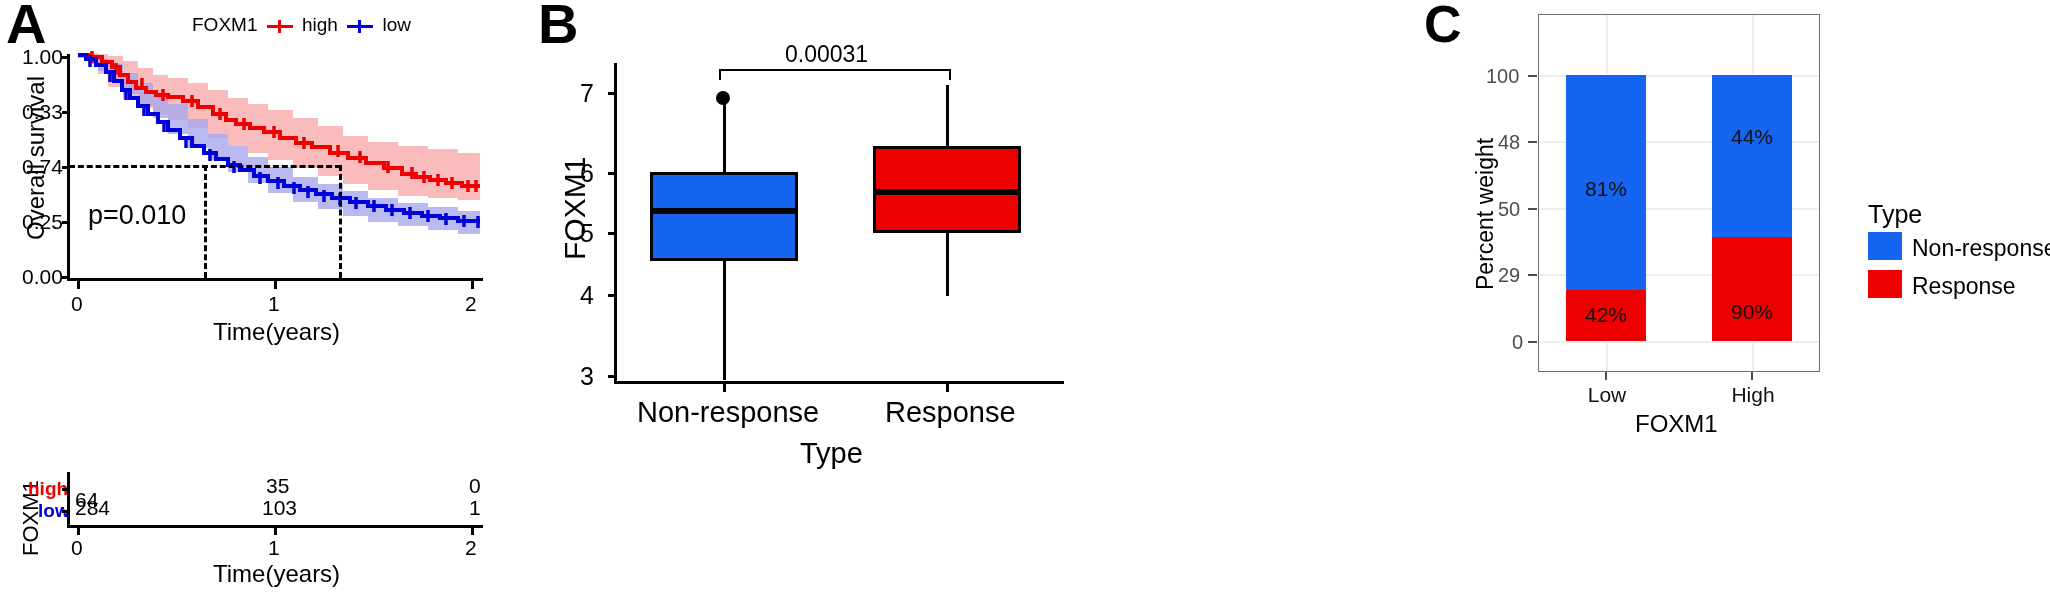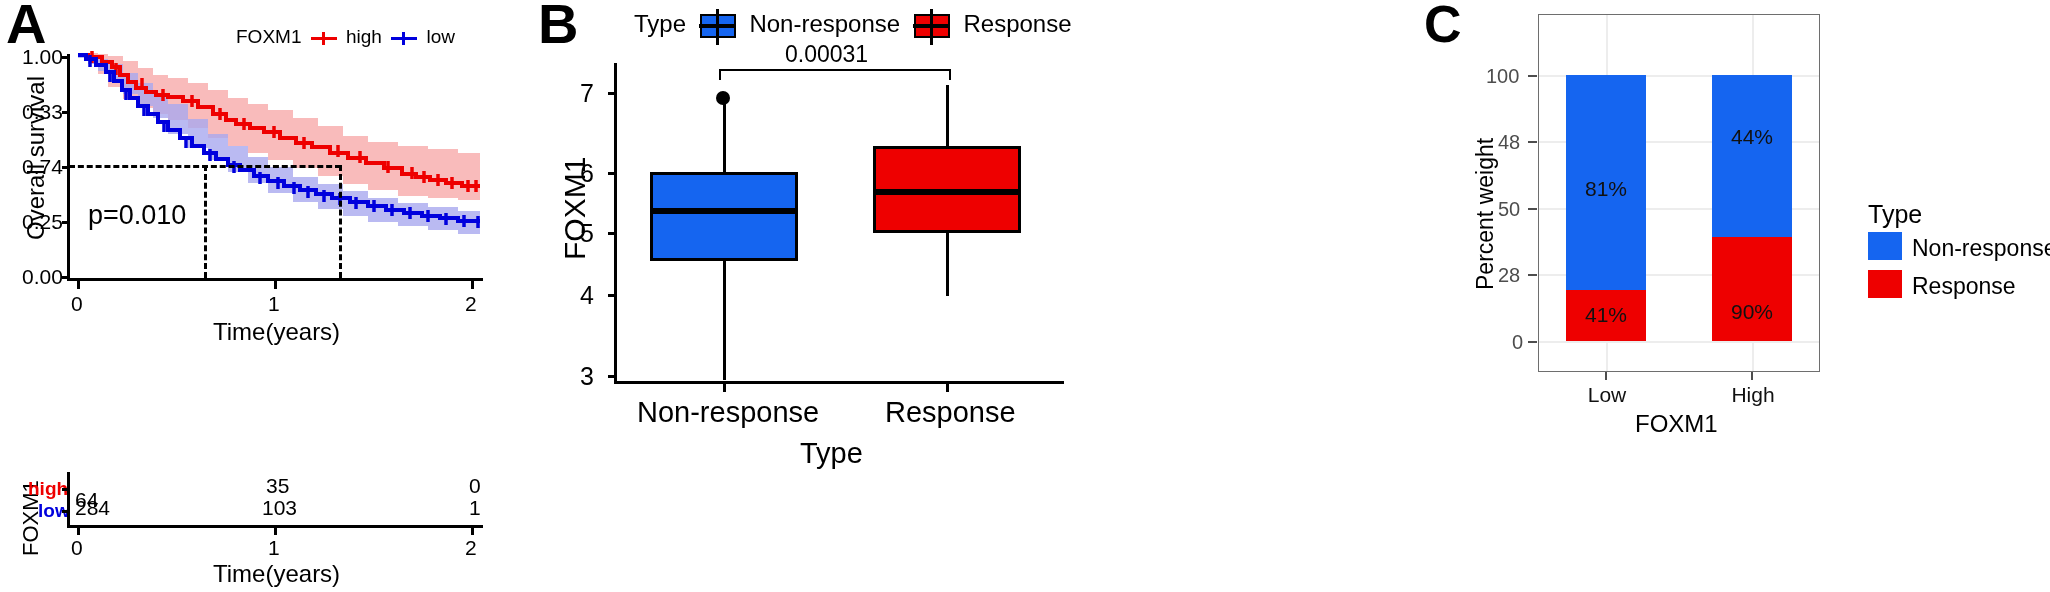--- a/index.html
+++ b/index.html
@@ -60,21 +60,21 @@
   .cx-lbl{position:absolute;font-size:21px;color:#111;white-space:nowrap;}
 </style>
 </head>
 <body>
 
 <div class="figure">
 
   <div id="panelA">
     <div class="panel-letter" style="left:6px;top:-4px;">A</div>
 
-    <div class="legendA" style="left:192px;top:26px;margin-left:44px;">
+    <div class="legendA" style="left:192px;top:14px;">
       <span>FOXM1</span>
       <span class="legA-mark"><i style="background:#ee0000"></i><b style="background:#ee0000"></b></span>
       <span>high</span>
       <span class="legA-mark"><i style="background:#0000dd"></i><b style="background:#0000dd"></b></span>
       <span>low</span>
     </div>
 
     <div class="axis-title rot" style="left:22px;top:240px;">Overall survival</div>
 
     <div class="tick-label" style="left:22px;top:265px;">0.00</div>
@@ -189,27 +189,20 @@
       <div class="tick-label" style="left:71px;top:68px;">0</div>
       <div class="tick-label" style="left:268px;top:68px;">1</div>
       <div class="tick-label" style="left:465px;top:68px;">2</div>
       <div class="axis-title" style="left:213px;top:92px;">Time(years)</div>
     </div>
   </div>
 
   <div id="panelB">
     <div class="panel-letter" style="left:8px;top:-4px;">B</div>
 
-    <div class="legendB" style="left:104px;top:10px;">
-      <span>Type</span>
-      <span class="legB-box" style="background:#1565f0;"><u></u><i></i></span>
-      <span>Non-response</span>
-      <span class="legB-box" style="background:#ee0000;"><u></u><i></i></span>
-      <span>Response</span>
-    </div>
 
     <div class="axis-title rot" style="left:28px;top:260px;font-size:30px;">FOXM1</div>
 
     <div class="tick-label" style="left:50px;top:362px;font-size:25px;">3</div>
     <div class="tick-label" style="left:50px;top:281px;font-size:25px;">4</div>
     <div class="tick-label" style="left:50px;top:219px;font-size:25px;">5</div>
     <div class="tick-label" style="left:50px;top:159px;font-size:25px;">6</div>
     <div class="tick-label" style="left:50px;top:79px;font-size:25px;">7</div>
 
     <div class="tick" style="left:78px;top:375px;width:8px;height:3px;"></div>
@@ -254,30 +247,30 @@
     <div class="cgrid" style="left:159px;top:341px;width:280px;"></div>
     <div class="cgrid" style="left:159px;top:274px;width:280px;"></div>
     <div class="cgrid" style="left:159px;top:208px;width:280px;"></div>
     <div class="cgrid" style="left:159px;top:141px;width:280px;"></div>
     <div class="cgrid" style="left:159px;top:75px;width:280px;"></div>
     <div class="cgridv" style="left:226px;top:15px;height:356px;"></div>
     <div class="cgridv" style="left:372px;top:15px;height:356px;"></div>
 
     <div class="cbar-seg" style="left:186px;top:290px;width:80px;height:51px;background:#ee0000;"></div>
     <div class="cbar-seg" style="left:186px;top:75px;width:80px;height:215px;background:#1565f0;"></div>
-    <div class="cbar-lbl" style="left:186px;top:303px;width:80px;">41%</div>
+    <div class="cbar-lbl" style="left:186px;top:303px;width:80px;">42%</div>
     <div class="cbar-lbl" style="left:186px;top:177px;width:80px;">81%</div>
 
     <div class="cbar-seg" style="left:332px;top:237px;width:80px;height:104px;background:#ee0000;"></div>
     <div class="cbar-seg" style="left:332px;top:75px;width:80px;height:162px;background:#1565f0;"></div>
     <div class="cbar-lbl" style="left:332px;top:300px;width:80px;">90%</div>
     <div class="cbar-lbl" style="left:332px;top:125px;width:80px;">44%</div>
 
     <div class="ctick-lbl" style="left:132px;top:331px;">0</div>
-    <div class="ctick-lbl" style="left:118px;top:264px;">28</div>
+    <div class="ctick-lbl" style="left:118px;top:264px;">29</div>
     <div class="ctick-lbl" style="left:118px;top:198px;">50</div>
     <div class="ctick-lbl" style="left:118px;top:131px;">48</div>
     <div class="ctick-lbl" style="left:106px;top:65px;">100</div>
 
     <div class="tick" style="left:148px;top:341px;width:9px;height:2px;background:#4d4d4d;"></div>
     <div class="tick" style="left:148px;top:274px;width:9px;height:2px;background:#4d4d4d;"></div>
     <div class="tick" style="left:148px;top:208px;width:9px;height:2px;background:#4d4d4d;"></div>
     <div class="tick" style="left:148px;top:141px;width:9px;height:2px;background:#4d4d4d;"></div>
     <div class="tick" style="left:148px;top:75px;width:9px;height:2px;background:#4d4d4d;"></div>
 

